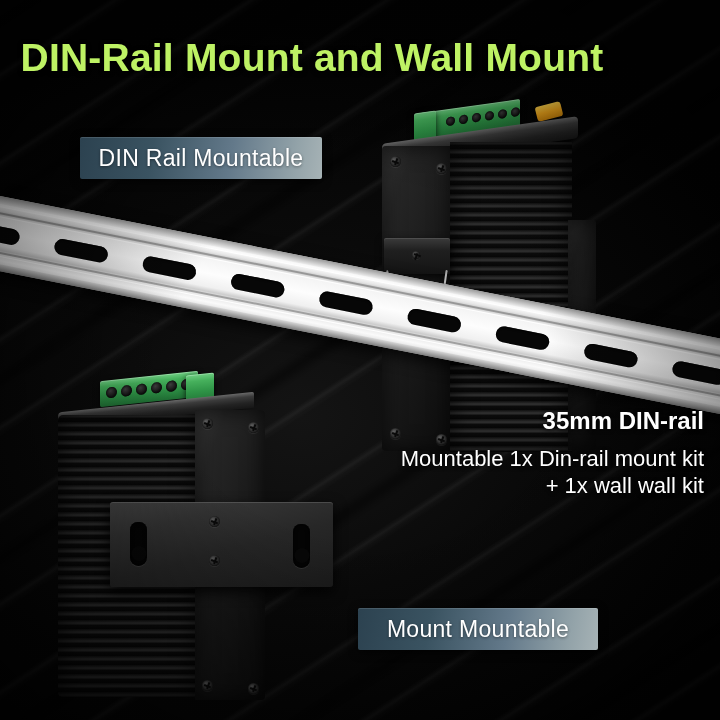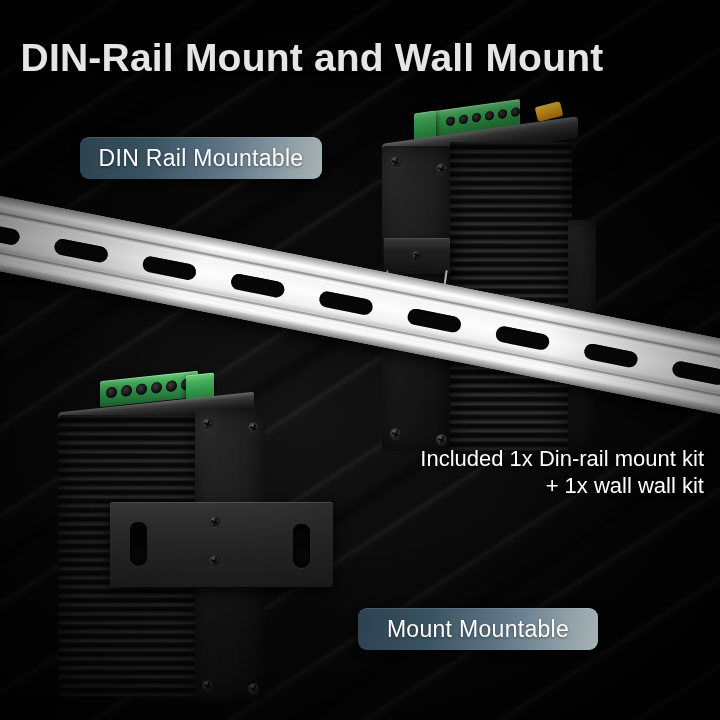--- a/index.html
+++ b/index.html
@@ -55,32 +55,32 @@
   }
   .bg-vig {
     position:absolute; inset:0;
     background:radial-gradient(ellipse 75% 70% at 50% 50%, rgba(0,0,0,0) 35%, rgba(0,0,0,0.75) 100%);
   }
 
   
   .title {
     position:absolute; left:0; top:36px; width:624px;
     text-align:center;
-    color:#e5e5e5;
+    color:#bef264;
     font-size:39px; font-weight:bold;
     letter-spacing:0.2px;
     text-shadow:0 1px 5px rgba(0,0,0,0.9);
     white-space:nowrap;
   }
 
   
   .badge {
     position:absolute;
     display:flex; align-items:center; justify-content:center;
-    border-radius:9px;
+    border-radius:2px;
     color:#fff;
     font-size:23px;
     letter-spacing:0.3px;
     white-space:nowrap;
     background:linear-gradient(100deg,#2c4250 0%, #3a5361 30%, #63798a 62%, #93a3a9 88%, #a7b3b6 100%);
     box-shadow:0 2px 10px rgba(0,0,0,0.75), inset 0 1px 0 rgba(255,255,255,0.12);
     text-shadow:0 1px 3px rgba(0,0,0,0.45);
   }
   #badge-din  { left:80px;  top:137px; width:242px; height:42px; }
   #badge-wall { left:358px; top:608px; width:240px; height:42px; }
@@ -319,19 +319,20 @@
   </div>
 
   <div class="bg-vig"></div>
 
   <div class="title">DIN-Rail Mount and Wall Mount</div>
 
   <div class="badge" id="badge-din">DIN Rail Mountable</div>
 
   <div class="badge" id="badge-wall">Mount Mountable</div>
 
+  <div class="spec-head">35mm DIN-rail</div>
 
   <div class="spec-lines">
-    <div>Included 1x Din-rail mount kit</div>
+    <div>Mountable 1x Din-rail mount kit</div>
     <div>+ 1x wall wall kit</div>
   </div>
 
 </div>
 
 </body></html>

